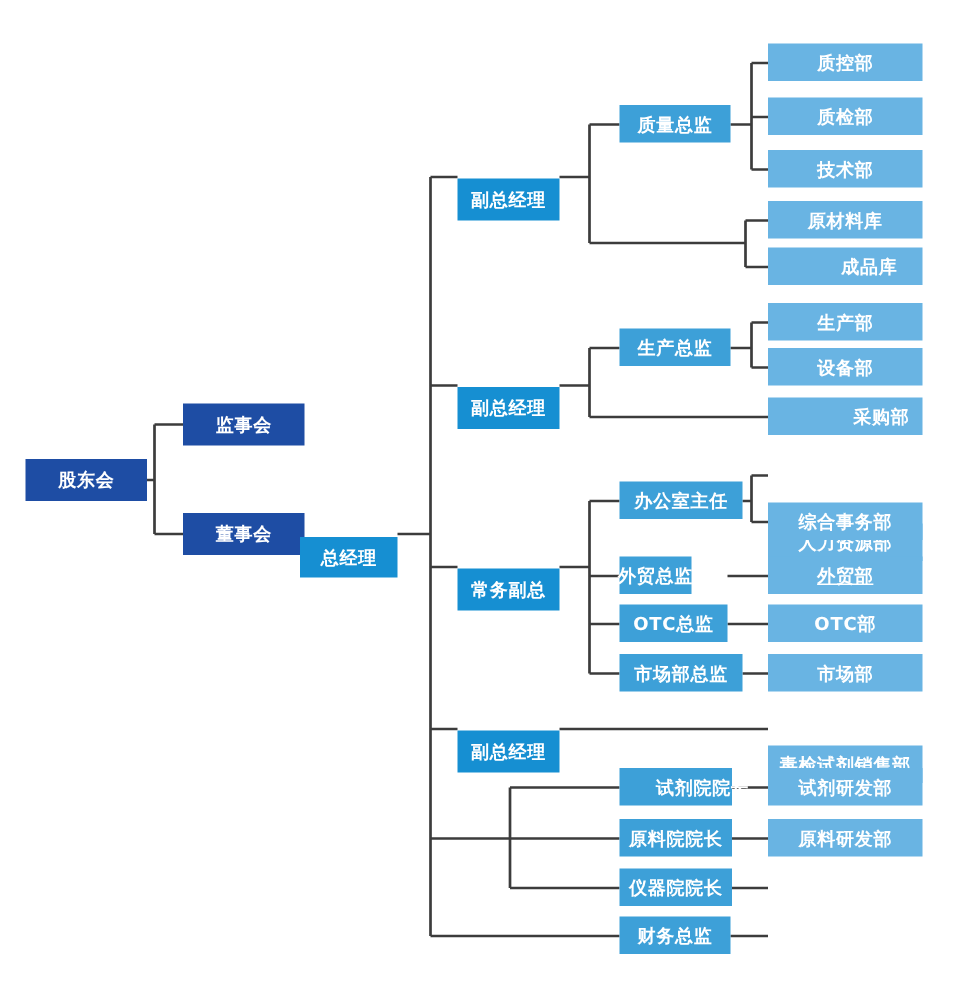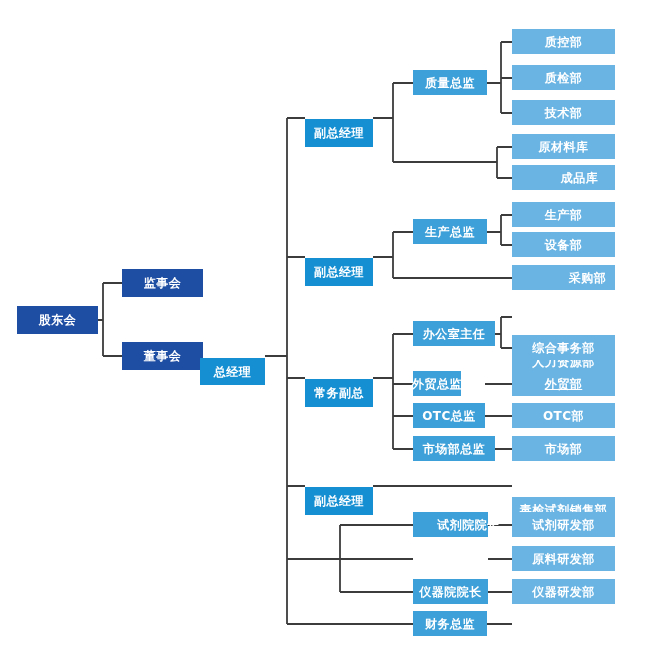--- a/index.html
+++ b/index.html
@@ -59,34 +59,34 @@
   <div class="node t2" style="left:305px;top:364px;">常务副总</div>
   <div class="node t2" style="left:305px;top:472px;">副总经理</div>
 
   <div class="node t3" style="left:413px;top:70px;">质量总监</div>
   <div class="node t3" style="left:413px;top:219px;">生产总监</div>
   <div class="node t3" style="left:413px;top:321px;width:82px;">办公室主任</div>
   <div class="node t3" style="left:413px;top:371px;width:48px;">外贸总监</div>
   <div class="node t3" style="left:413px;top:403px;width:72px;">OTC总监</div>
   <div class="node t3" style="left:413px;top:436px;width:82px;">市场部总监</div>
   <div class="node t3" style="left:413px;top:512px;width:75px;padding-left:36px;">试剂院院长</div>
+  <div class="node t3" style="left:413px;top:546px;width:75px;">原料院院长</div>
   <div class="node t3" style="left:413px;top:579px;width:75px;">仪器院院长</div>
   <div class="node t3" style="left:413px;top:611px;">财务总监</div>
 
   <div class="node lf" style="top:29px;">质控部</div>
   <div class="node lf" style="top:65px;">质检部</div>
   <div class="node lf" style="top:100px;">技术部</div>
   <div class="node lf" style="top:134px;">原材料库</div>
   <div class="node lf" style="top:165px;padding-left:32px;">成品库</div>
   <div class="node lf" style="top:202px;">生产部</div>
   <div class="node lf" style="top:232px;">设备部</div>
   <div class="node lf" style="top:265px;padding-left:48px;">采购部</div>
   <div class="node lf" style="top:304px;margin-top:45px;">人力资源部</div>
   <div class="node lf" style="top:335px;">综合事务部</div>
   <div class="node lf" style="top:371px;text-decoration:underline;">外贸部</div>
   <div class="node lf" style="top:403px;">OTC部</div>
   <div class="node lf" style="top:436px;">市场部</div>
   <div class="node lf" style="top:473px;margin-top:24px;">毒检试剂销售部</div>
   <div class="node lf" style="top:512px;">试剂研发部</div>
   <div class="node lf" style="top:546px;">原料研发部</div>
-  <div class="node lf" style="top:579px;">仪器研发部</div>
 
 </div>
 
 </body></html>

